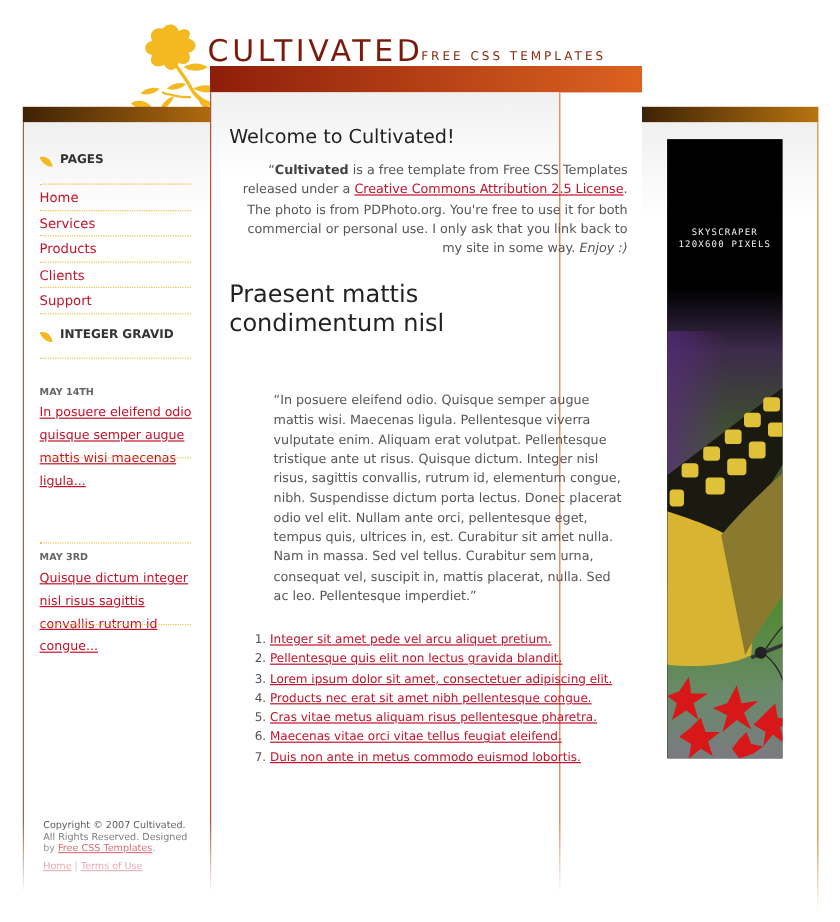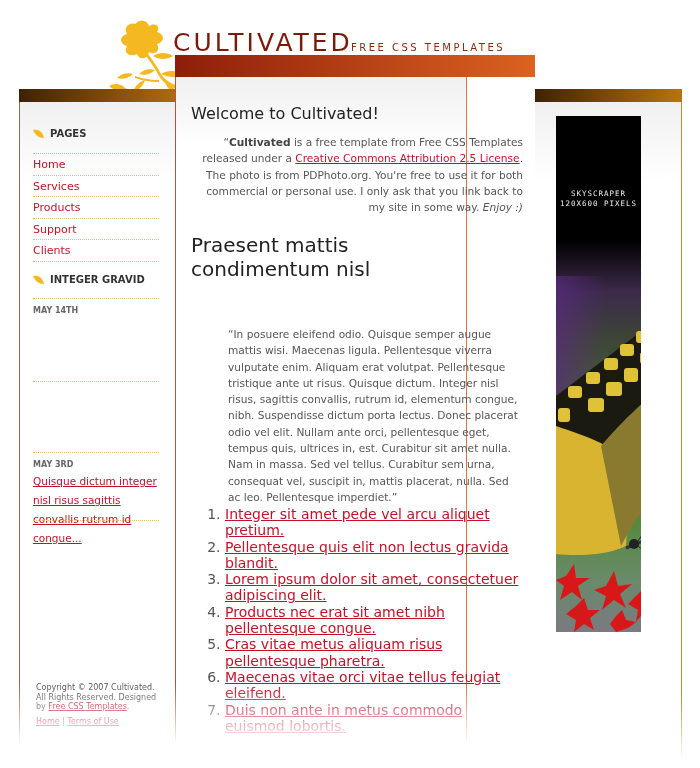--- a/index.html
+++ b/index.html
@@ -16,46 +16,46 @@
   .bar-center { position: absolute; left: 175px; top: 55px; width: 360px; height: 22px; background: linear-gradient(to right, #8e1e0a, #dc6220); }
   .bar-right { position: absolute; left: 535px; top: 89px; width: 147px; height: 13px; background: linear-gradient(to right, #3e2205, #b87410); }
 
   
   .col-left { position: absolute; left: 19px; top: 102px; width: 157px; height: 640px; border-left: 1px solid #8c6a4a; border-right: 1px solid #c2735a; background: linear-gradient(#f0f0f0, #ffffff 80px); }
   .col-left::after, .col-center::after, .col-right::after { content: ""; position: absolute; bottom: -2px; left: -2px; right: -2px; height: 60px; background: linear-gradient(rgba(255,255,255,0), #ffffff); }
   .col-center { position: absolute; left: 175px; top: 77px; width: 292px; height: 665px; border-left: 1px solid #b5543a; border-right: 1px solid #e07440; background: linear-gradient(#f0f0f0, #ffffff 70px); }
   .col-right { position: absolute; left: 535px; top: 102px; width: 147px; height: 655px; border-right: 1px solid #d18a30; background: linear-gradient(#f0f0f0, #ffffff 80px); }
 
   
-  .side-head { position: absolute; left: 13px; font-size: 10px; font-weight: bold; color: #333; display: flex; align-items: center; gap: 6px; }
+  .side-head { position: absolute; left: 13px; font-size: 10px; font-weight: bold; color: #333; display: flex; align-items: flex-end; gap: 6px; }
   .leaf-icon { width: 11px; height: 9px; display: inline-block; }
   .nav-list { position: absolute; left: 13px; top: 51px; width: 126px; list-style: none; border-top: 1px dotted #e8c44a; }
   .nav-list li { height: 21.5px; border-bottom: 1px dotted #e8c44a; font-size: 11px; line-height: 21px; }
   .nav-list a { color: #c2122a; text-decoration: none; }
   .news { position: absolute; left: 13px; width: 128px; }
   .news-date { font-size: 8px; font-weight: bold; color: #666; margin-bottom: 1px; }
   .news-link { font-size: 10.5px; color: #c2122a; text-decoration: underline; line-height: 13px; }
   .dotline { position: absolute; left: 13px; width: 126px; border-top: 1px dotted #e8c44a; }
   .footer-copy { position: absolute; left: 16px; top: 581px; width: 130px; font-size: 8px; line-height: 9.5px; color: #555; }
   .footer-copy a, .footer-links a { color: #c2122a; text-decoration: underline; }
   .footer-links { position: absolute; left: 16px; top: 615px; font-size: 8px; color: #555; }
 
   
   .c-title { position: absolute; left: 15px; top: 27px; font-size: 16px; color: #222; font-weight: normal; }
   .c-p { position: absolute; left: 15px; width: 332px; font-size: 10.6px; line-height: 16.3px; color: #555; text-align: right; }
   .c-p b { color: #444; }
   .c-p a { color: #c2122a; text-decoration: underline; }
   .c-h2 { position: absolute; left: 15px; top: 156px; font-size: 20px; color: #222; font-weight: normal; }
   .c-quote { position: absolute; left: 52px; top: 235px; width: 292px; font-size: 10.6px; line-height: 16.3px; color: #555; margin-top: 14px; }
   .c-h3 { position: absolute; left: 15px; top: 425px; font-size: 10.5px; font-weight: bold; color: #444; }
-  .c-ol { position: absolute; left: 35px; top: 429px; width: 310px; font-size: 14px; line-height: 16.3px; color: #555; padding-left: 14px; }
+  .c-ol { position: absolute; left: 35px; top: 449px; width: 310px; font-size: 10px; line-height: 16.3px; color: #555; padding-left: 14px; }
   .c-ol a { color: #c2122a; text-decoration: underline; }
 
   
-  .skyscraper { position: absolute; left: 21px; top: 14px; width: 85px; height: 516px; overflow: hidden; background: #000; padding-left: 25px; }
+  .skyscraper { position: absolute; left: 21px; top: 14px; width: 96px; height: 516px; overflow: hidden; background: #000; padding-left: 25px; }
   .sky-text { position: absolute; left: 0; right: 0; top: 73px; text-align: center; color: #f0f0f0; font-family: "DejaVu Sans Mono", monospace; font-size: 7.5px; letter-spacing: 1px; line-height: 10px; }
 </style>
 </head>
 <body>
 
 <svg class="logo-flower" viewBox="0 0 90 80">
   <g fill="#f4b820">
     <path d="M30 10 C36 4 42 6 44 12 C50 8 56 12 52 18 C60 20 60 28 52 30 C56 36 50 42 44 38 C42 46 34 46 32 40 C24 44 18 38 22 32 C14 30 14 22 22 20 C18 14 24 8 30 10 Z"></path>
     <path d="M40 36 C46 44 52 52 56 60 C60 66 66 70 74 72 L74 75 C64 74 58 68 54 62 C50 54 44 46 38 38 Z"></path>
     <path d="M56 60 C62 56 70 56 78 60 C72 64 64 64 56 60 Z"></path>
@@ -79,34 +79,35 @@
   <div class="side-head" style="top:26px;">
     <svg class="leaf-icon" viewBox="0 0 11 9">
         <path d="M0 1 C4 0 9 1 11 9 C6 9 2 6 0 1 Z" fill="#f4b820"></path>
       </svg>
     <span>PAGES</span>
   </div>
   <ul class="nav-list">
     <li><a href="#">Home</a></li>
     <li><a href="#">Services</a></li>
     <li><a href="#">Products</a></li>
+    <li><a href="#">Clients</a></li>
     <li><a href="#">Support</a></li>
-    <li><a href="#">Clients</a></li>
   </ul>
 
   <div class="side-head" style="top:172px;">
     <svg class="leaf-icon" viewBox="0 0 11 9">
         <path d="M0 1 C4 0 9 1 11 9 C6 9 2 6 0 1 Z" fill="#f4b820"></path>
       </svg>
     <span>INTEGER GRAVID</span>
   </div>
   <div class="dotline" style="top:196px;"></div>
 
-  <div class="news" style="top:204px;">
+  <div class="news" style="top:220px;">
     <div class="news-date">MAY 14TH</div>
+    <a href="#" class="news-link">In posuere eleifend odio quisque semper augue mattis wisi maecenas ligula...</a>
   </div>
   <div class="dotline" style="top:279px;"></div>
 
   <div class="dotline" style="top:350px;"></div>
 
   <div class="news" style="top:358px;">
     <div class="news-date">MAY 3RD</div>
     <a href="#" class="news-link">Quisque dictum integer nisl risus sagittis convallis rutrum id congue...</a>
   </div>
   <div class="dotline" style="top:418px;"></div>

